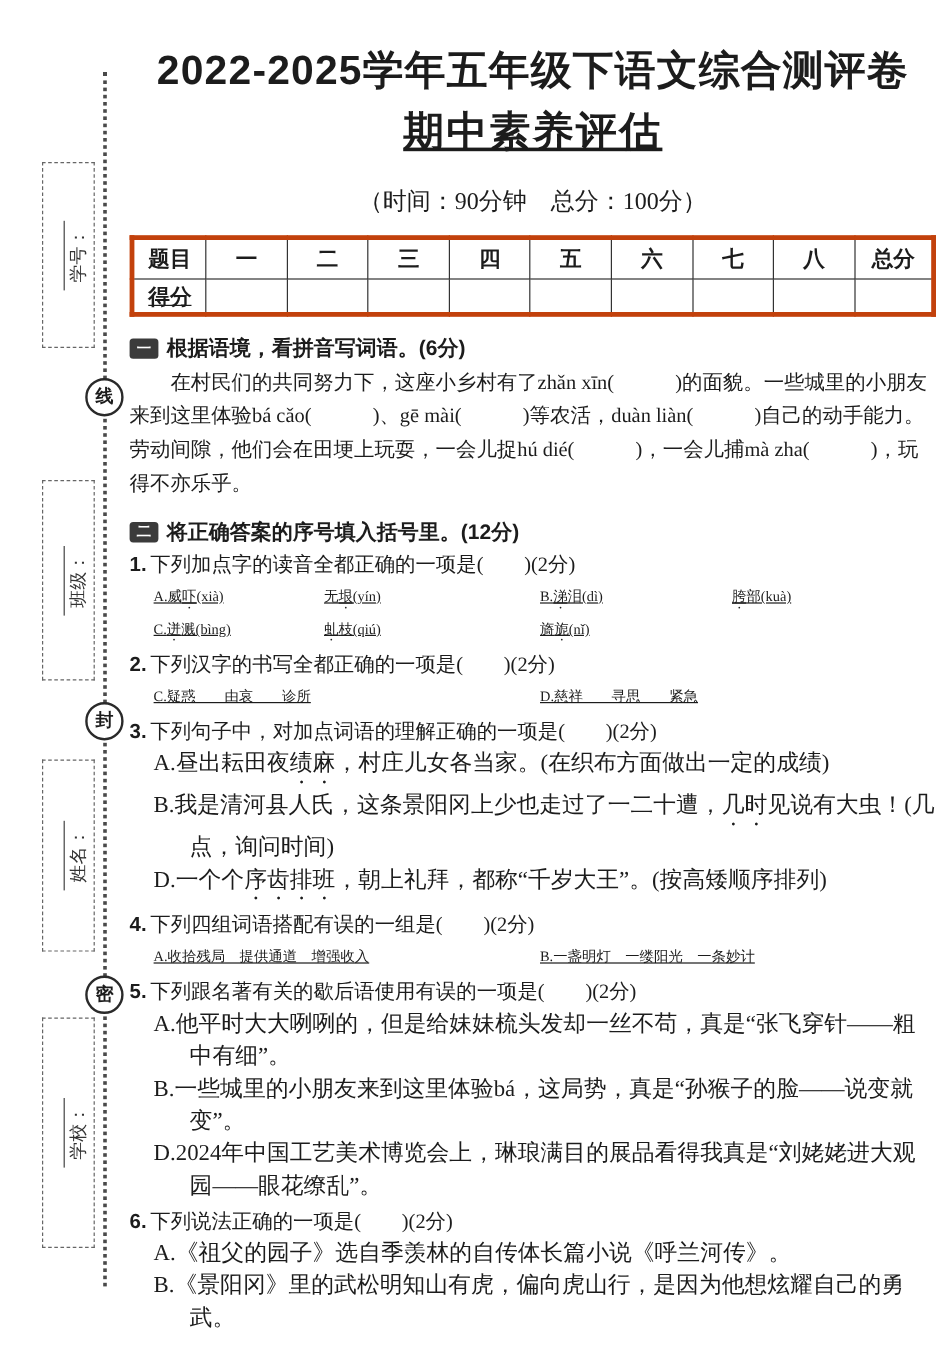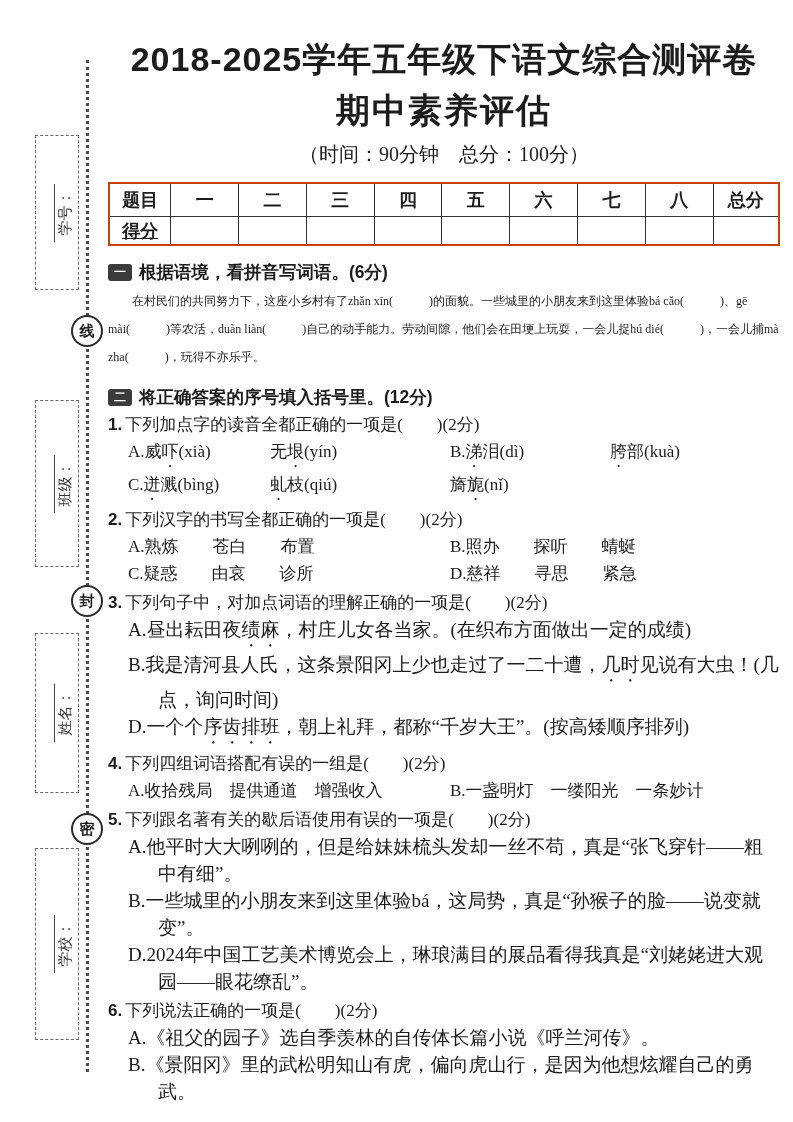--- a/index.html
+++ b/index.html
@@ -25,47 +25,47 @@
     position:absolute;left:87px;transform:translateX(-50%);
     width:28px;height:28px;border:2px solid #2a2a2a;border-radius:50%;
     background:#fff;line-height:28px;text-align:center;
     font-size:15px;font-weight:bold;font-family:"Liberation Sans",sans-serif;
   }
   
   main{position:absolute;left:108px;top:36px;width:672px;}
   .title1{margin:0;font-family:"Liberation Sans",sans-serif;font-weight:900;
     font-size:34px;line-height:46px;text-align:center;letter-spacing:1px;}
   .title2{margin:4px 0 0;font-family:"Liberation Sans",sans-serif;font-weight:900;
-    font-size:34px;line-height:48px;text-align:center;letter-spacing:2px;}
-  .subtitle{margin-top:6px;font-size:20px;line-height:28px;text-align:center;}
-  
-  table.score{width:100%;border-collapse:collapse;margin-top:14px;border:2px solid #c2410c;}
+    font-size:34px;line-height:48px;text-align:center;letter-spacing:2px;text-decoration:underline;}
+  .subtitle{margin-top:20px;font-size:20px;line-height:28px;text-align:center;}
+  
+  table.score{width:100%;border-collapse:collapse;margin-top:14px;border:4px solid #c2410c;}
   table.score td{
     border:1px solid #333;text-align:center;font-weight:bold;font-size:18px;
     font-family:"Liberation Sans",sans-serif;padding:0;
   }
   tr.hdr td{height:32px;}
   tr.fill td{height:27px;text-decoration:underline;}
   
   .sec-header{
     display:flex;align-items:center;gap:7px;margin-top:14px;
     font-family:"Liberation Sans",sans-serif;font-weight:bold;font-size:17.5px;line-height:24px;
   }
   .sec-icon{
     width:24px;height:17px;background:#3b3b3b;border-radius:3px;color:#fff;
     font-size:12px;line-height:17px;text-align:center;font-weight:bold;flex:0 0 auto;
   }
-  .passage{margin:3px 0 0;text-indent:2em;font-size:12px;line-height:28px;}
+  .passage{margin:3px 0 0;text-indent:2em;font-size:17px;line-height:28px;}
   
   .question{margin-top:3px;}
   .q-stem{font-size:17px;line-height:26px;}
   .q-num{font-weight:bold;font-family:"Liberation Sans",sans-serif;margin-right:3px;}
   .grid4{display:grid;grid-template-columns:142px 180px 160px auto;padding-left:20px;}
   .grid2{display:grid;grid-template-columns:322px auto;padding-left:20px;}
-  .grid4 span,.grid2 span{font-size:17px;line-height:27px;}
+  .grid4 span,.grid2 span{font-size:12px;line-height:27px;text-decoration:underline;}
   .opt-line{font-size:19px;line-height:27px;padding-left:50px;text-indent:-30px;}
   .dot{
     -webkit-text-emphasis:filled dot;-webkit-text-emphasis-position:under right;
     text-emphasis:filled dot;text-emphasis-position:under right;
   }
 </style>
 </head>
 <body>
 
 <div class="dotted-line"></div>
@@ -81,21 +81,21 @@
 </div>
 <div class="field-box" style="top:848px;height:190px;">
   <div class="rot"><span class="blank-line"></span><br><span>学校：</span></div>
 </div>
 
 <div class="seal-circle" style="top:315px;">线</div>
 <div class="seal-circle" style="top:585px;">封</div>
 <div class="seal-circle" style="top:813px;">密</div>
 
 <main>
-  <h1 class="title1">2018-2025学年五年级下语文综合测评卷</h1>
+  <h1 class="title1">2022-2025学年五年级下语文综合测评卷</h1>
   <h1 class="title2">期中素养评估</h1>
   <div class="subtitle">（时间：90分钟　总分：100分）</div>
 
   <table class="score">
     <colgroup>
       <col style="width:62px">
         <col style="width:68px">
         <col style="width:68px">
         <col style="width:68px">
         <col style="width:68px">
@@ -159,24 +159,20 @@
       <span><span class="dot">虬</span>枝(qiú)</span>
       <span>旖<span class="dot">旎</span>(nǐ)</span>
     </div>
   </div>
 
   <div class="question">
     <div class="q-stem">
       <span class="q-num">2.</span><span>下列汉字的书写全都正确的一项是(　　)(2分)</span>
     </div>
     <div class="grid2">
-      <span>A.熟炼　　苍白　　布置</span>
-      <span>B.照办　　探听　　蜻蜒</span>
-    </div>
-    <div class="grid2">
       <span>C.疑惑　　由哀　　诊所</span>
       <span>D.慈祥　　寻思　　紧急</span>
     </div>
   </div>
 
   <div class="question">
     <div class="q-stem">
       <span class="q-num">3.</span><span>下列句子中，对加点词语的理解正确的一项是(　　)(2分)</span>
     </div>
     <div class="opt-line">A.昼出耘田夜<span class="dot">绩麻</span>，村庄儿女各当家。(在织布方面做出一定的成绩)</div>

